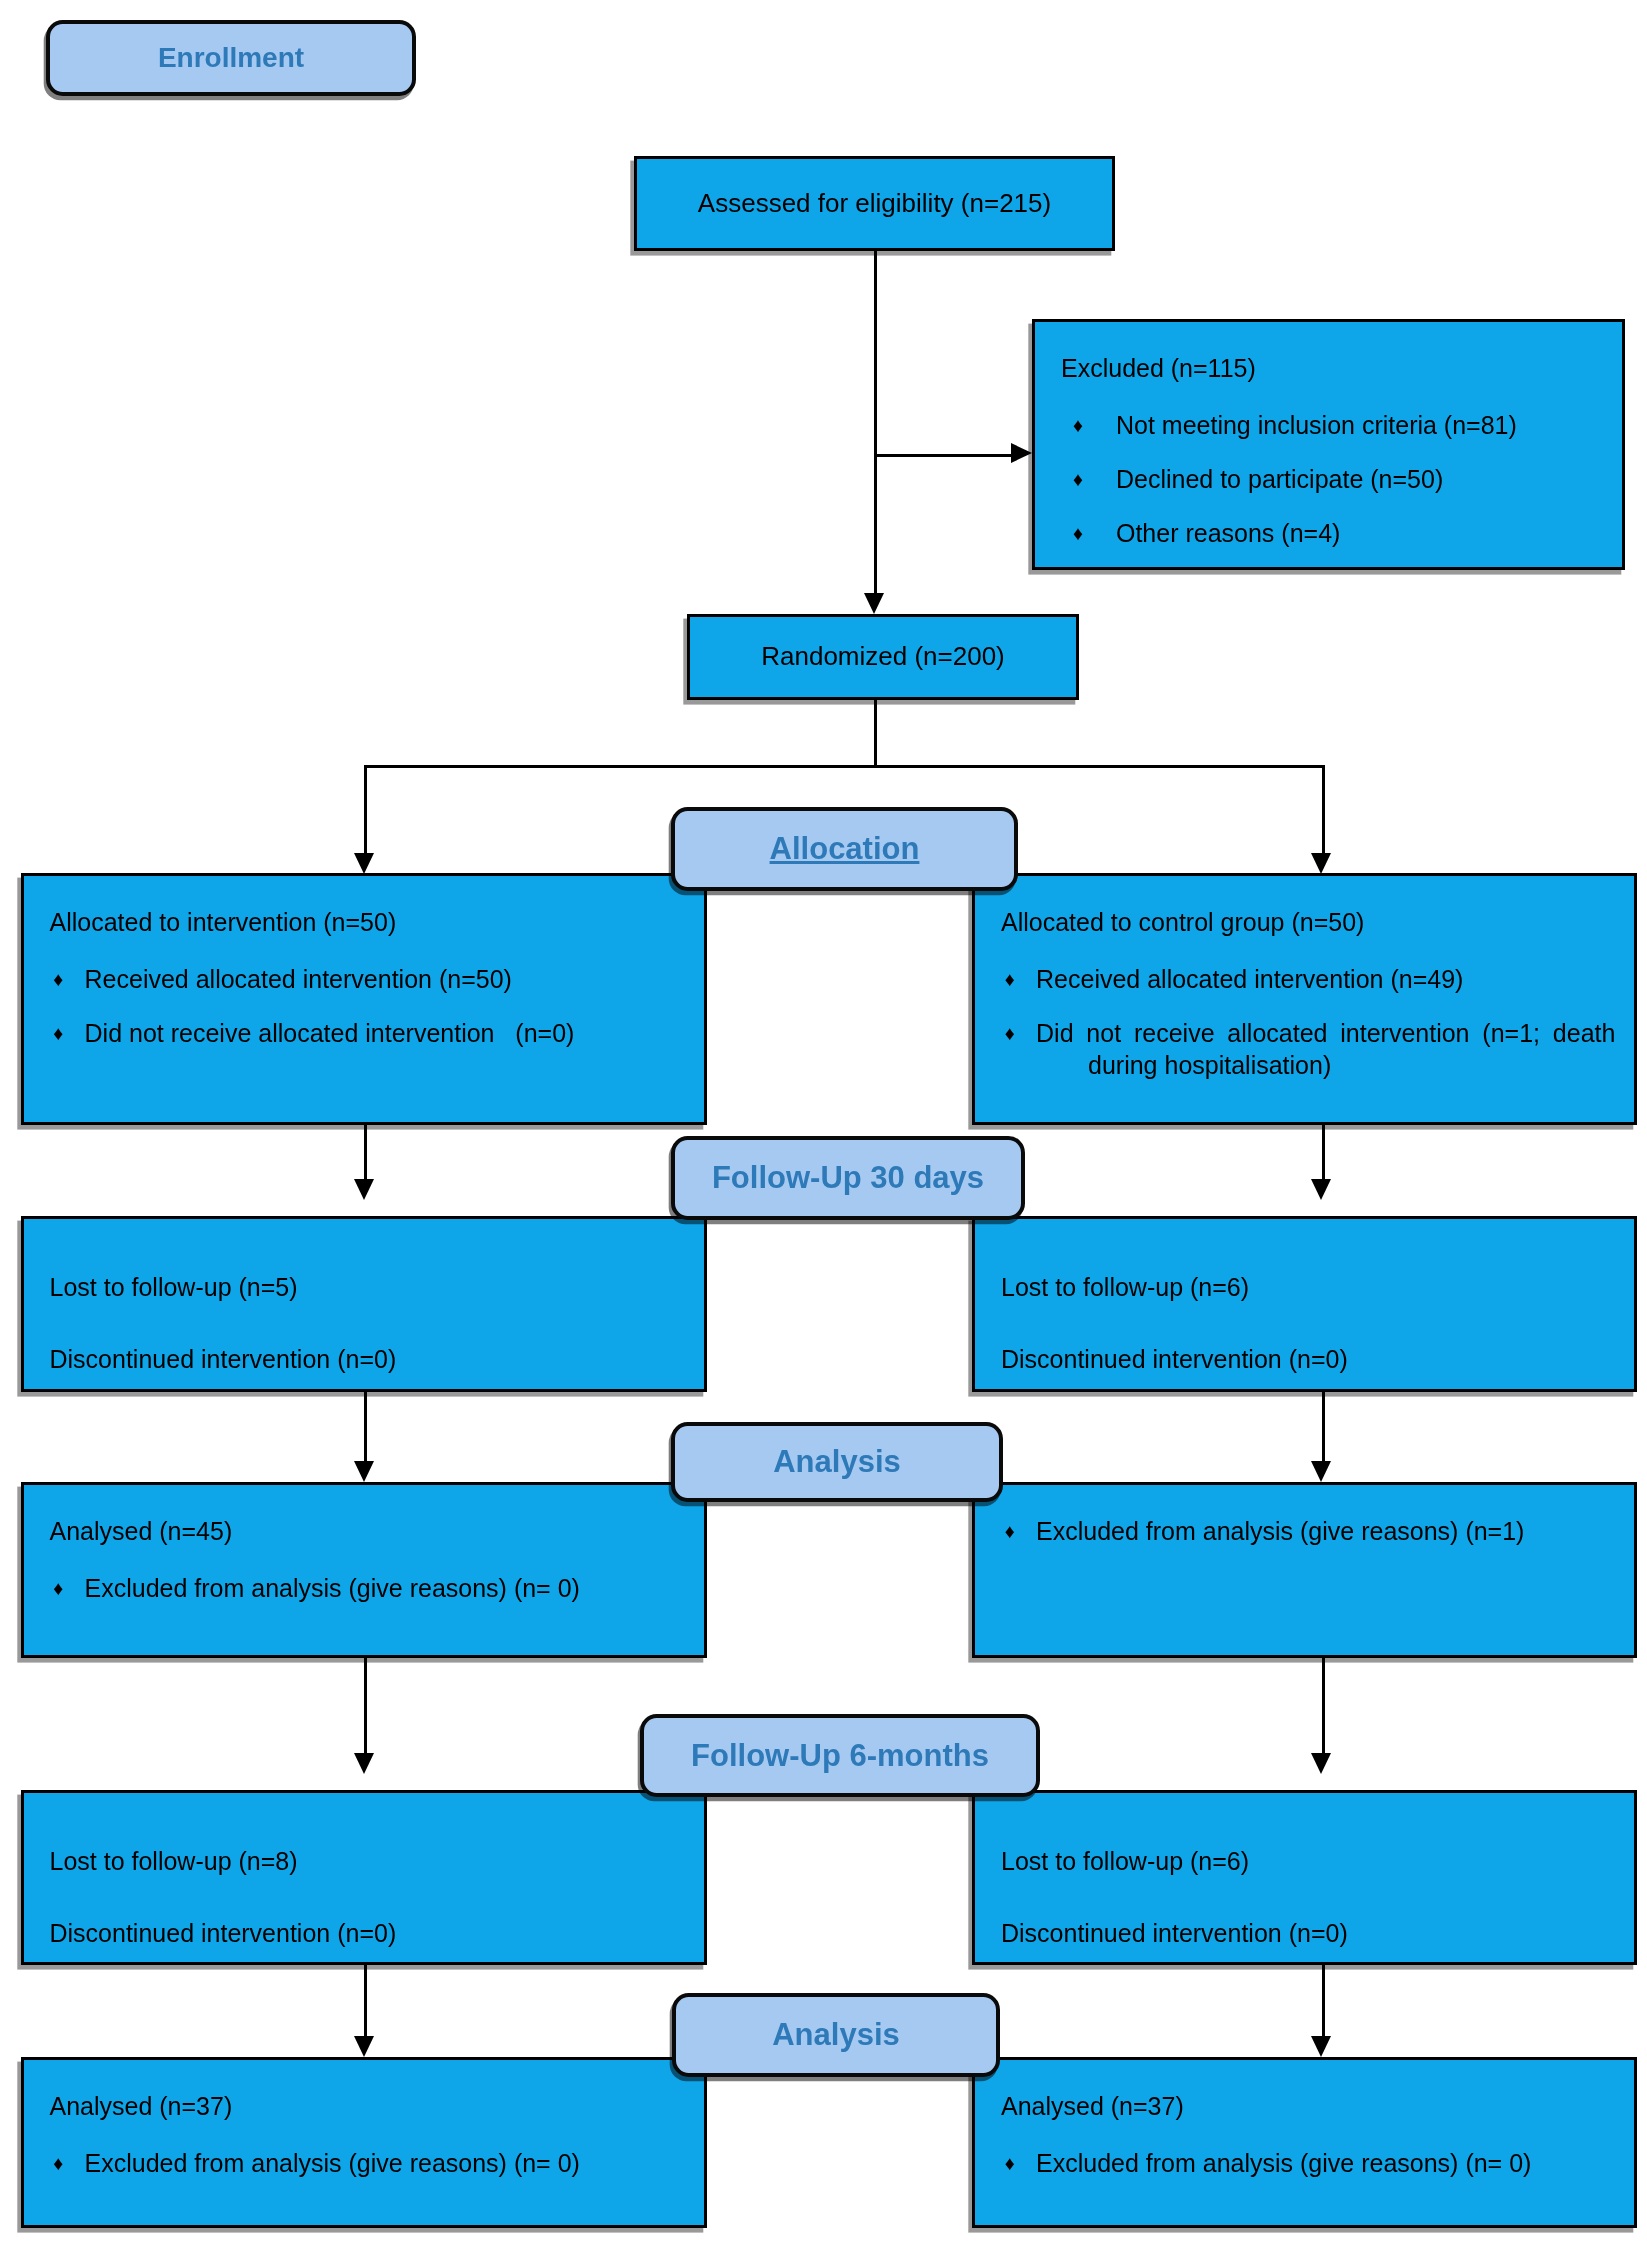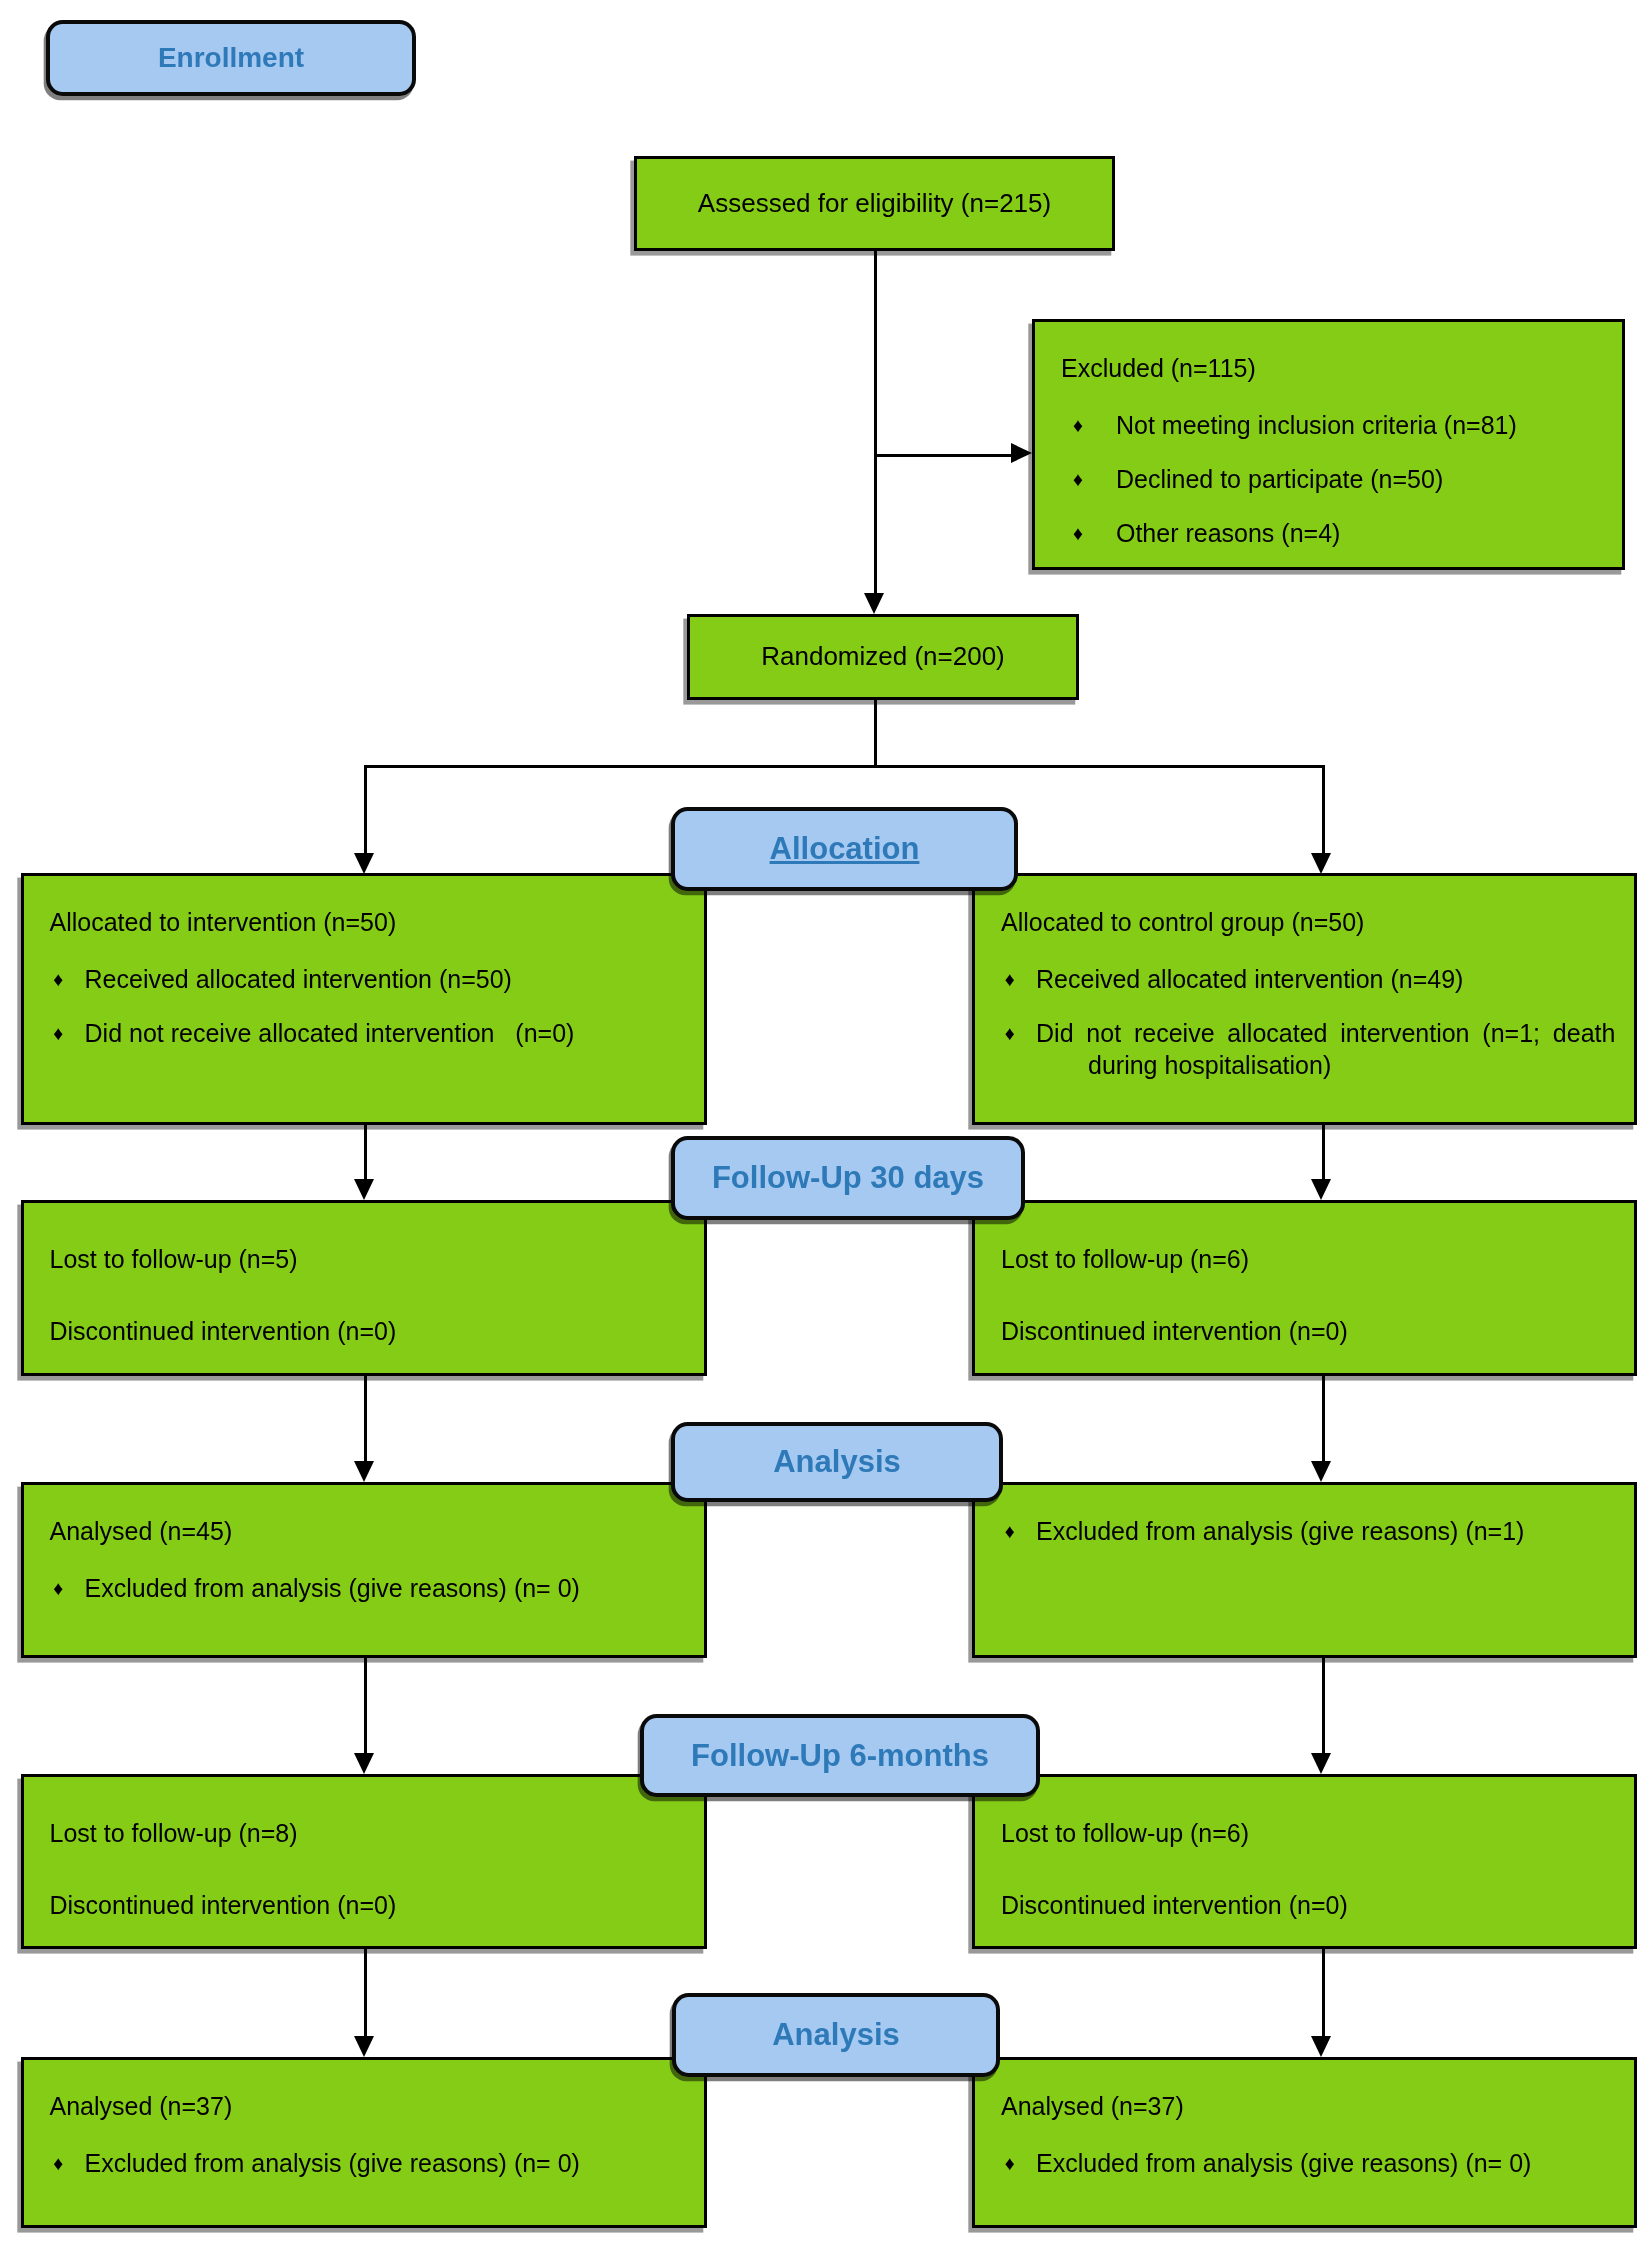--- a/index.html
+++ b/index.html
@@ -2,34 +2,34 @@
 <html style="font-size:7.4px"><head>
 <meta charset="utf-8">
 <style>
   html,body { margin:0; padding:0; background:#ffffff; }
   .canvas {
     position:relative; width:1647px; height:2250px; background:#ffffff;
     font-family:"Liberation Sans", sans-serif; color:#000;
   }
   
   .wbox {
-    position:absolute; box-sizing:border-box; background:#84cc16;
+    position:absolute; box-sizing:border-box; background:#0ea5e9;
     border:3.7px solid #000; box-shadow:-3.7px 4.6px 0 rgba(0,0,0,0.40);
     z-index:3; font-size:25px; line-height:1.3;
   }
   .wbox.center { display:flex; align-items:center; justify-content:center; font-size:26px; }
   .pad { padding:30px 18.6px 14px 26px; }
   .title { margin-bottom:24px; }
   .item { display:flex; align-items:flex-start; margin-bottom:21.4px; }
   .bullet { font-size:19.5px; line-height:33px; margin:0 21.4px 0 3.7px; flex:none; }
   .excluded-box .bullet { margin:0 33px 0 12px; }
   .itxt { flex:1; }
   .just { text-align:justify; padding-left:52px; text-indent:-52px; }
   .line { margin-bottom:39px; }
-  .lines { padding-top:40px; }
+  .lines { padding-top:52px;margin-top:16px; }
   
   .bluebox {
     position:absolute; box-sizing:border-box; background:#A5C9F1;
     border:4.2px solid #0a0a0a; border-radius:16.7px;
     box-shadow:-2.3px 4.2px 0 rgba(0,0,0,0.50); z-index:6;
     display:flex; align-items:center; justify-content:center;
     color:#2E79B8; font-weight:bold; font-size:31px;
   }
   
   .vline,.hline { position:absolute; background:#000; z-index:1; }

